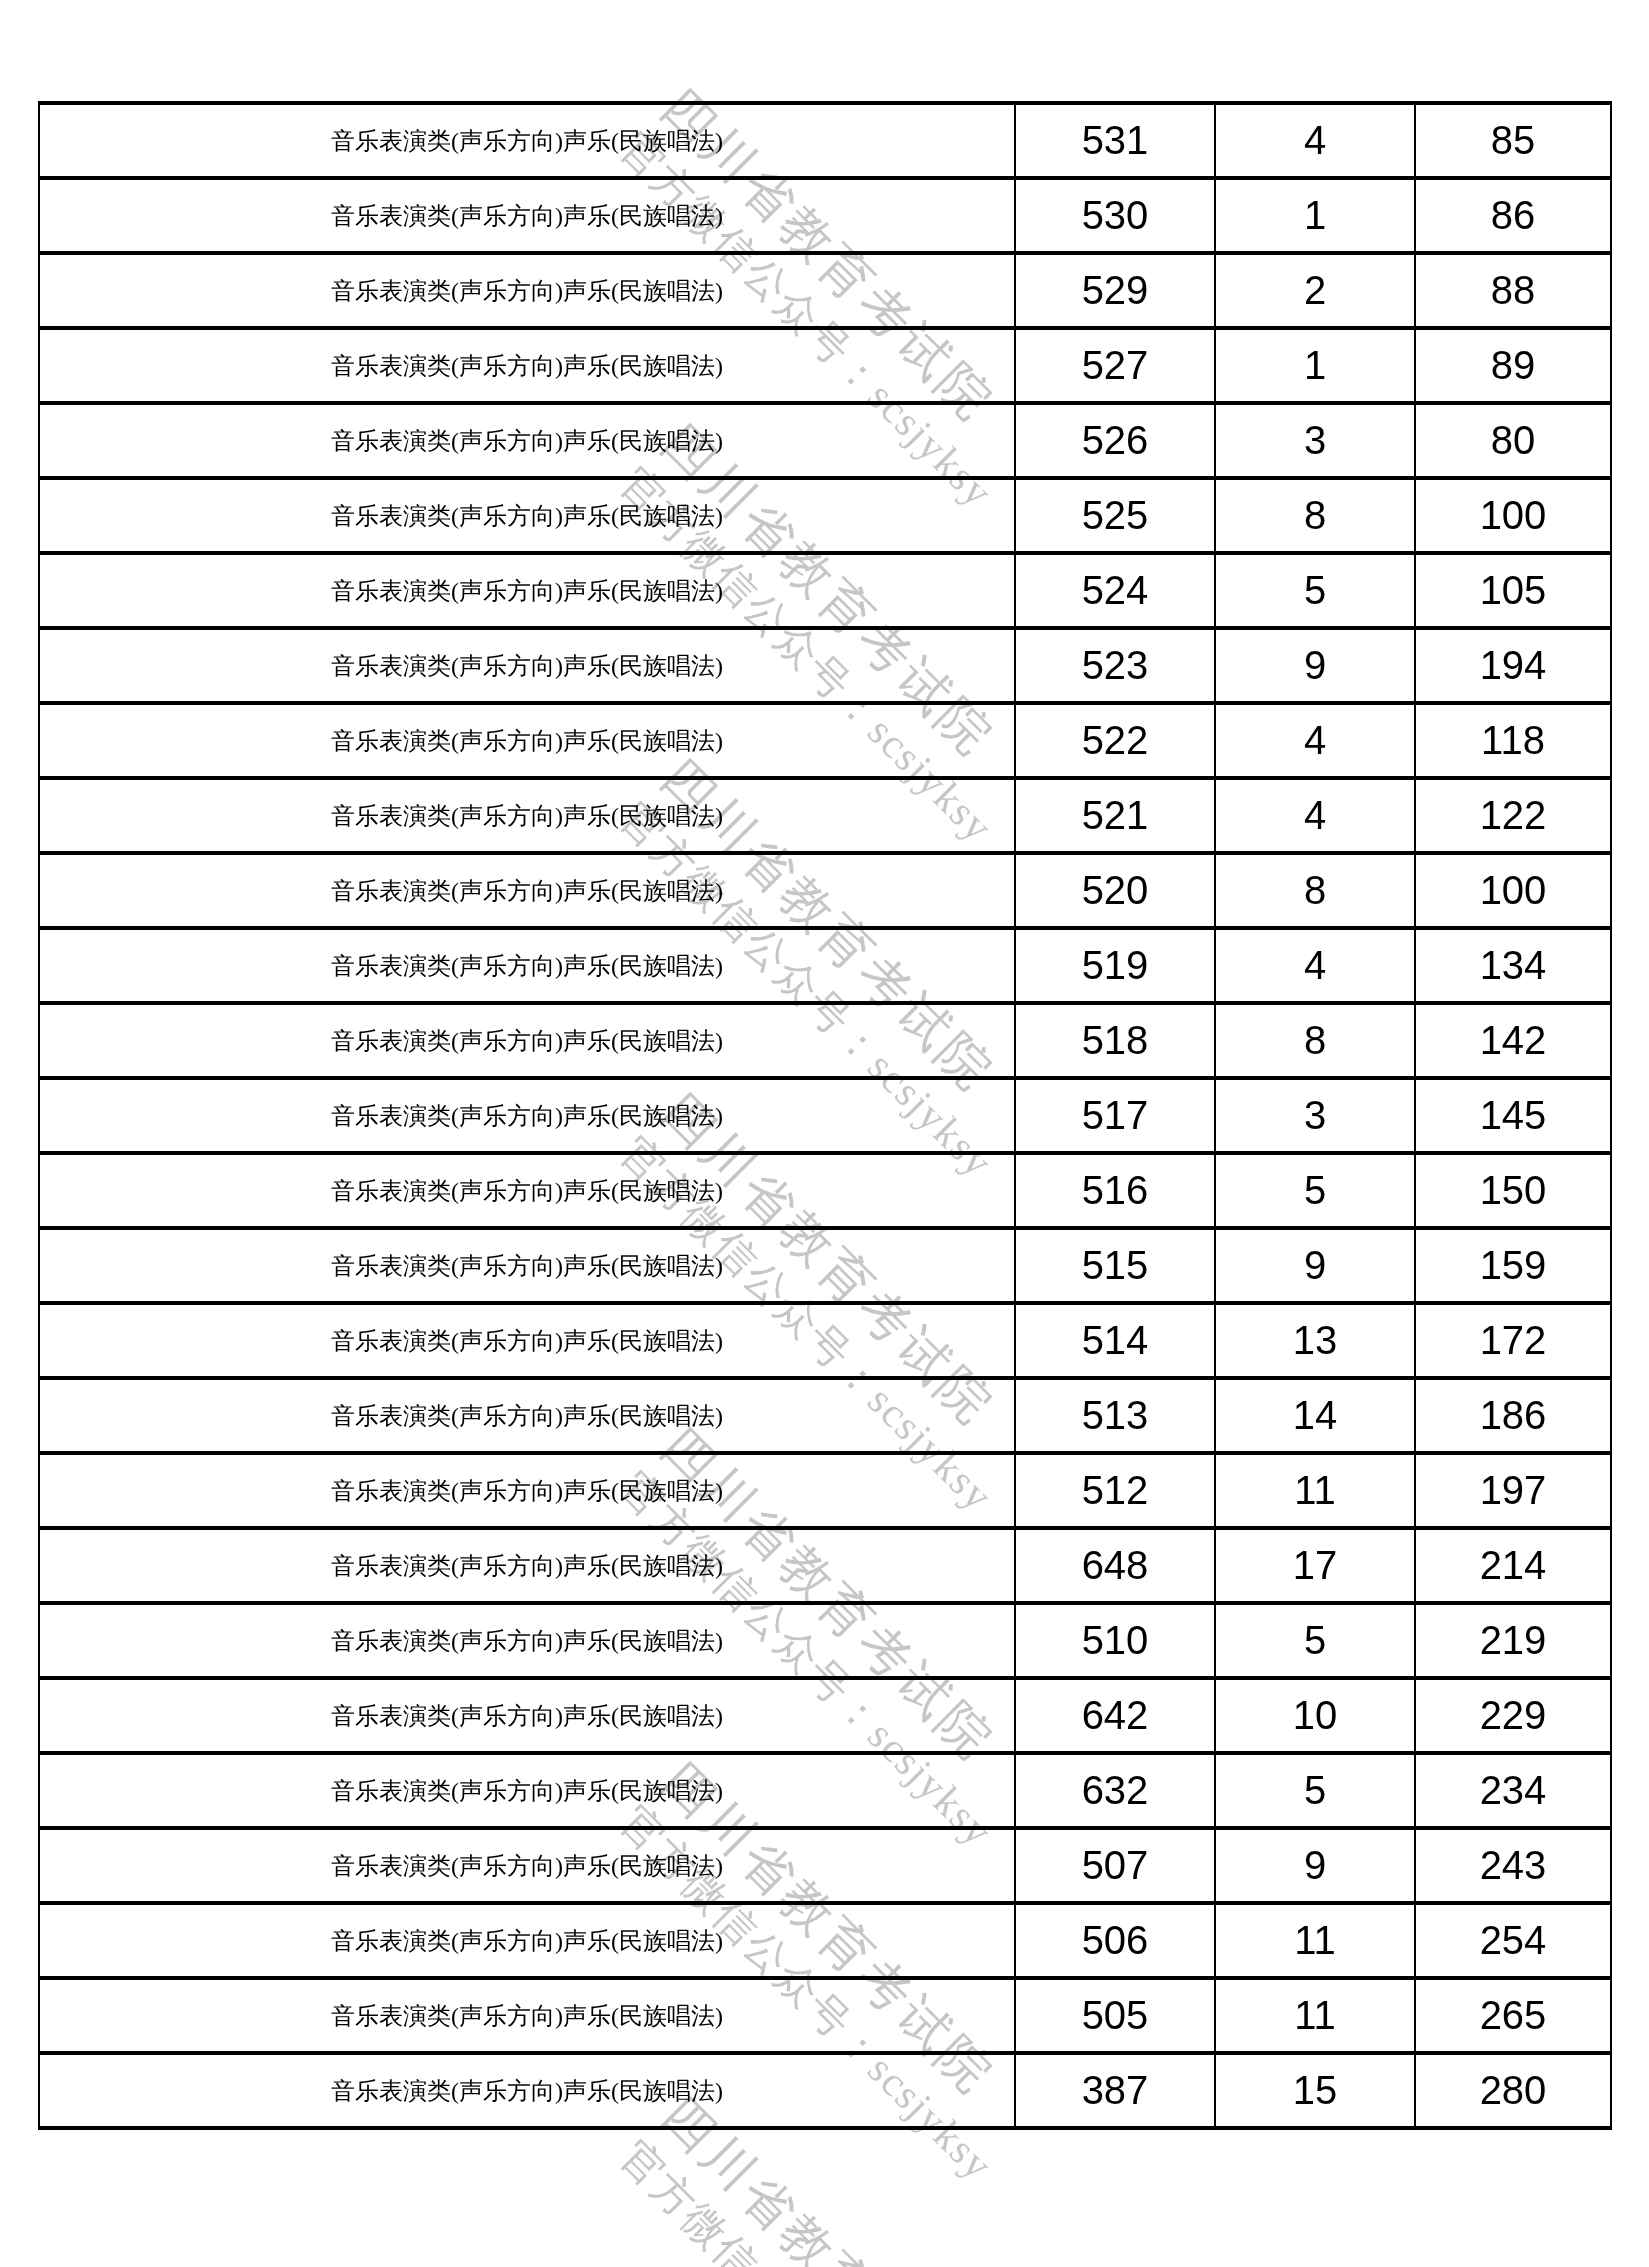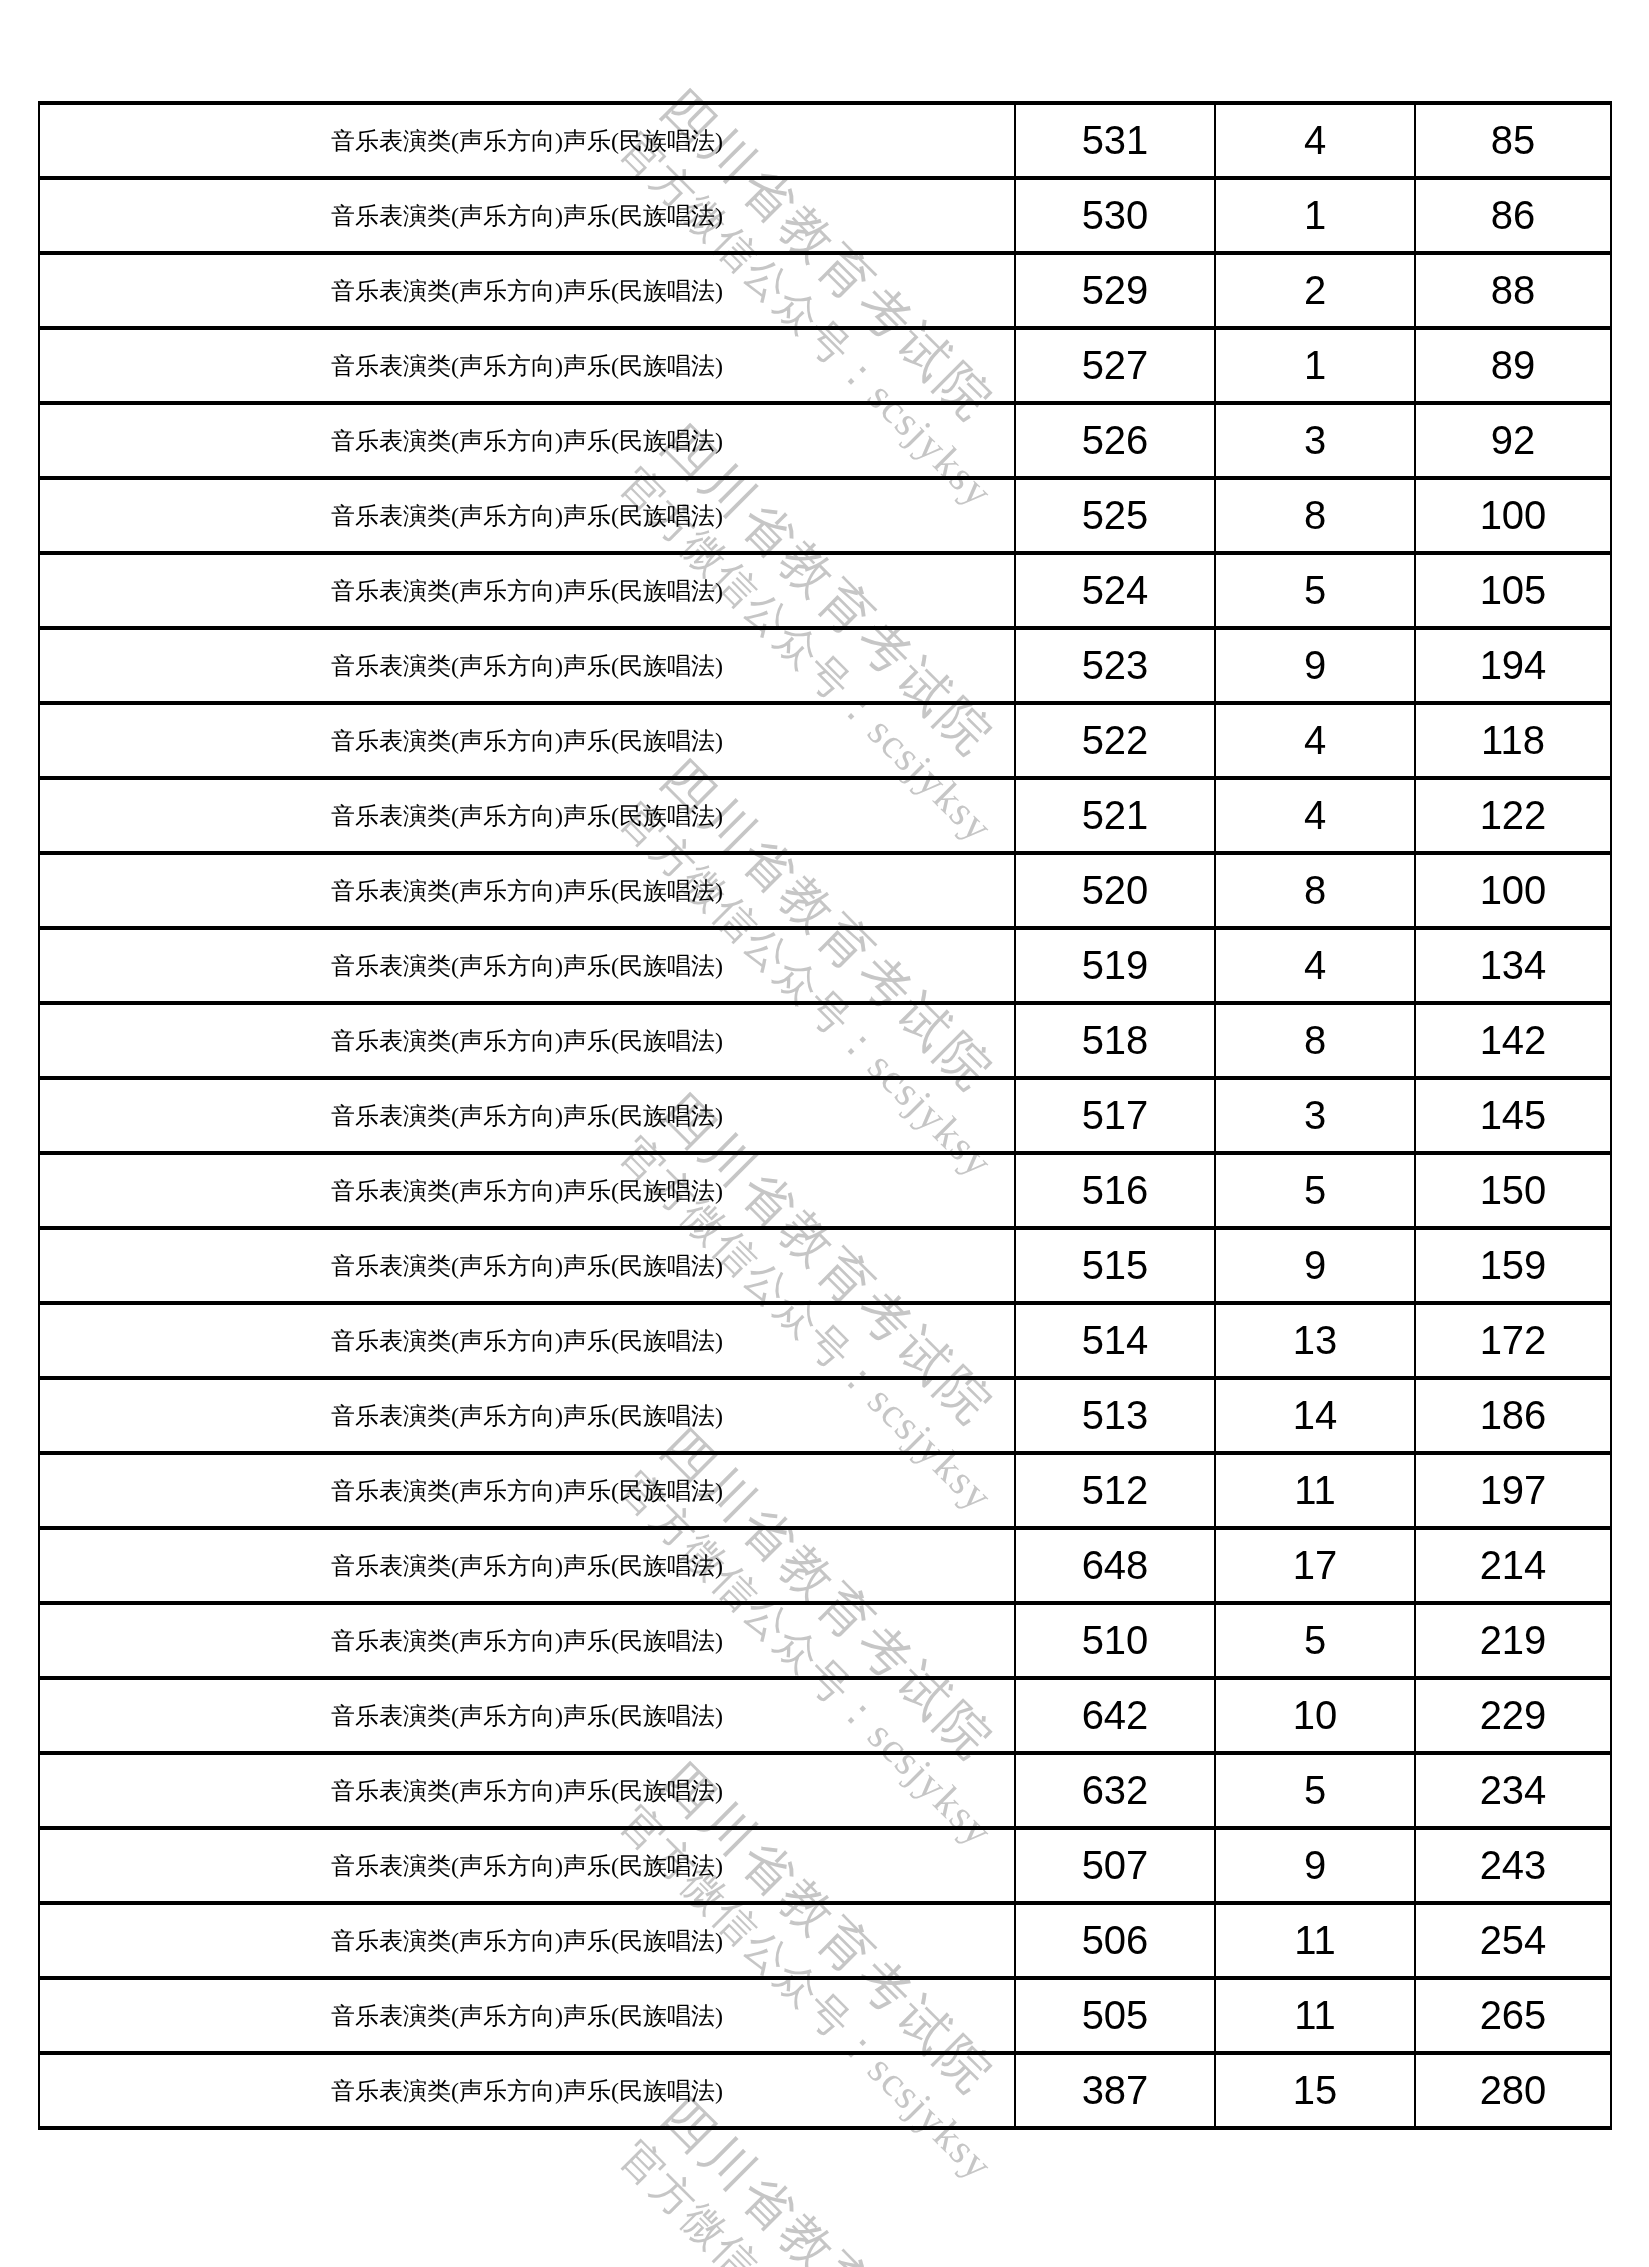--- a/index.html
+++ b/index.html
@@ -133,21 +133,21 @@
         <tr>
           <td class="cat">音乐表演类(声乐方向)声乐(民族唱法)</td>
           <td class="num">527</td>
           <td class="num">1</td>
           <td class="num">89</td>
         </tr>
         <tr>
           <td class="cat">音乐表演类(声乐方向)声乐(民族唱法)</td>
           <td class="num">526</td>
           <td class="num">3</td>
-          <td class="num">92</td>
+          <td class="num">80</td>
         </tr>
         <tr>
           <td class="cat">音乐表演类(声乐方向)声乐(民族唱法)</td>
           <td class="num">525</td>
           <td class="num">8</td>
           <td class="num">100</td>
         </tr>
         <tr>
           <td class="cat">音乐表演类(声乐方向)声乐(民族唱法)</td>
           <td class="num">524</td>

